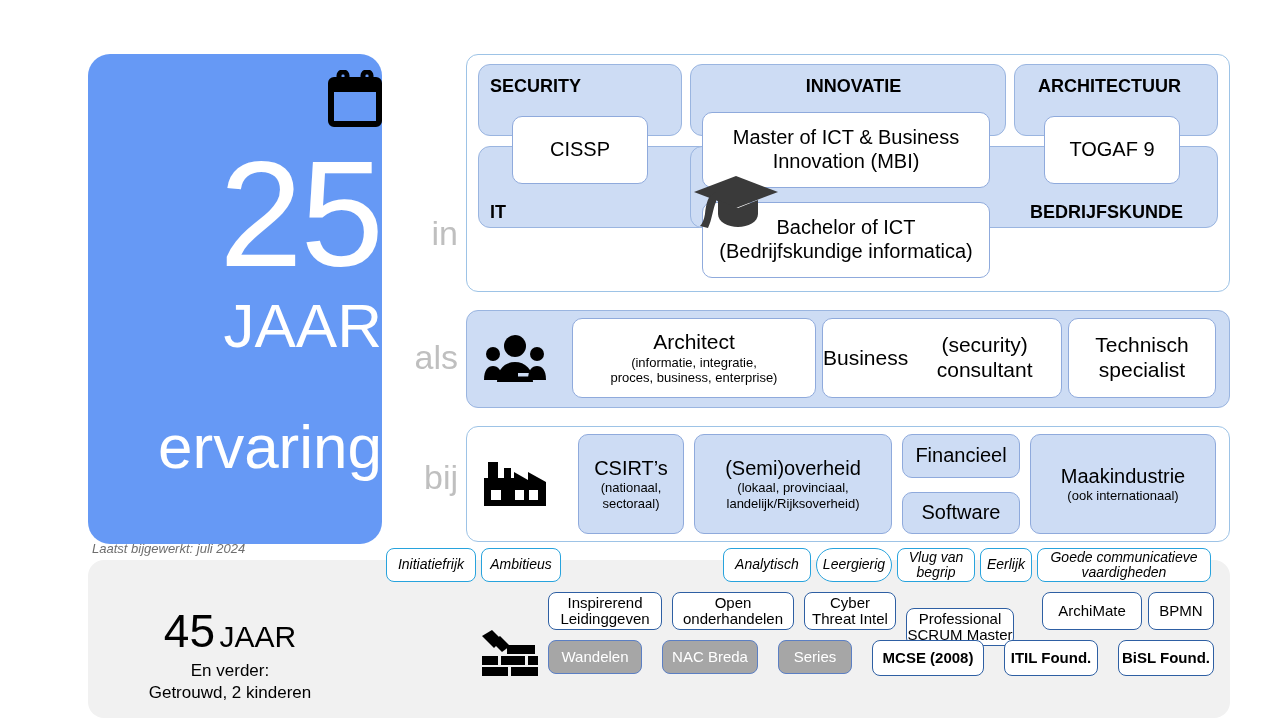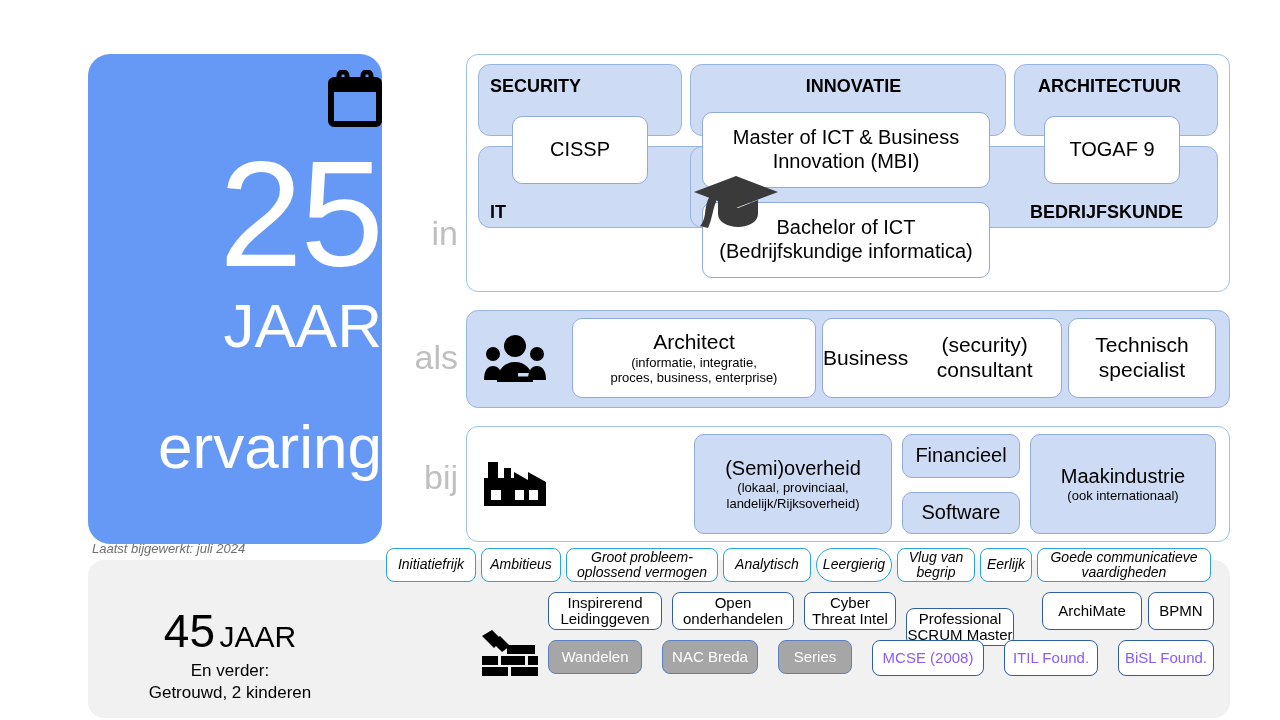--- a/index.html
+++ b/index.html
@@ -112,21 +112,21 @@
     font-size:17px;line-height:22px;}
 
   .tag{
     position:absolute;box-sizing:border-box;
     display:flex;align-items:center;justify-content:center;
     text-align:center;line-height:1.1;border-radius:8px;
   }
   .tag-soft{border:1px solid #27a3dd;background:#fff;font-style:italic;font-size:14px;}
   .tag-skill{border:1px solid #2e5fa3;background:#fff;font-size:15px;}
   .tag-gray{border:1px solid #5b7fc4;background:#a6a6a6;color:#fff;font-size:15px;}
-  .tag-faded{border:1px solid #2e5fa3;background:#fff;color:#8b5cf6;font-size:15px;}
+  .tag-faded{border:1px solid #2e5fa3;background:#fff;color:#000000;font-size:15px;font-weight:bold;}
   #brick-icon{left:480px;top:602px;width:58px;height:48px;}
 </style>
 </head>
 <body>
 
 <div class="stage">
 
   <div class="abs" id="hero">
     <span class="cal">
       <svg width="54" height="58" viewBox="0 0 54 58">
@@ -218,20 +218,25 @@
     <svg width="62" height="56" viewBox="0 0 62 56">
       <path d="M4 8 H14 V30 H4 Z" fill="#000"></path>
       <path d="M20 14 H27 V30 H20 Z" fill="#000"></path>
       <path d="M0 24 H30 L30 18 L44 26 L44 18 L62 28 V52 H0 Z" fill="#000"></path>
       <rect x="7" y="36" width="10" height="10" fill="#fff"></rect>
       <rect x="31" y="36" width="9" height="10" fill="#fff"></rect>
       <rect x="45" y="36" width="9" height="10" fill="#fff"></rect>
     </svg>
   </div>
 
+  <div class="abs bluechip" id="chip-csirt">
+    <span>CSIRT’s</span>
+    <span class="sub">(nationaal,</span>
+    <span class="sub">sectoraal)</span>
+  </div>
   <div class="abs bluechip" id="chip-overheid">
     <span>(Semi)overheid</span>
     <span class="sub">(lokaal, provinciaal,</span>
     <span class="sub">landelijk/Rijksoverheid)</span>
   </div>
   <div class="abs bluechip" id="chip-financieel">
     <span>Financieel</span>
   </div>
   <div class="abs bluechip" id="chip-software">
     <span>Software</span>
@@ -260,22 +265,20 @@
       <rect x="2" y="28" width="16" height="9" fill="#000"></rect>
       <rect x="21" y="28" width="24" height="9" fill="#000"></rect>
       <rect x="48" y="28" width="10" height="9" fill="#000"></rect>
       <rect x="2" y="39" width="26" height="9" fill="#000"></rect>
       <rect x="31" y="39" width="27" height="9" fill="#000"></rect>
     </svg>
   </div>
 
   <div class="tag tag-soft" style="left:386px;top:548px;width:90px;height:34px;">Initiatiefrijk</div>
   <div class="tag tag-soft" style="left:481px;top:548px;width:80px;height:34px;">Ambitieus</div>
-  <div class="tag tag-soft" style="left:566px;top:548px;width:152px;height:34px;white-space:pre-line;">Groot probleem-
-oplossend vermogen</div>
   <div class="tag tag-soft" style="left:723px;top:548px;width:88px;height:34px;">Analytisch</div>
   <div class="tag tag-soft" style="left:816px;top:548px;width:76px;height:34px;border-radius:17px;">Leergierig</div>
   <div class="tag tag-soft" style="left:897px;top:548px;width:78px;height:34px;white-space:pre-line;">Vlug van
 begrip</div>
   <div class="tag tag-soft" style="left:980px;top:548px;width:52px;height:34px;">Eerlijk</div>
   <div class="tag tag-soft" style="left:1037px;top:548px;width:174px;height:34px;white-space:pre-line;">Goede communicatieve
 vaardigheden</div>
 
   <div class="tag tag-skill" style="left:548px;top:592px;width:114px;height:38px;white-space:pre-line;">Inspirerend
 Leidinggeven</div>

